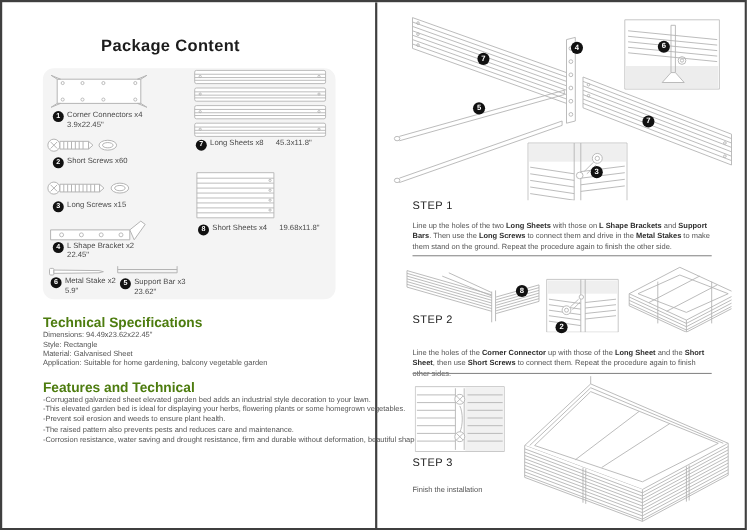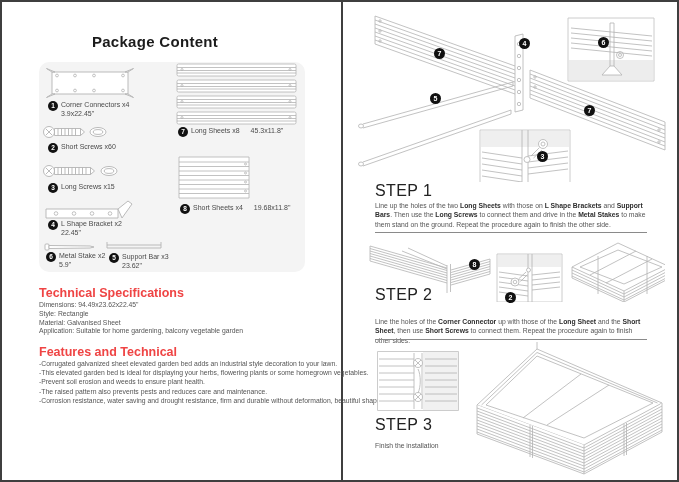--- a/index.html
+++ b/index.html
@@ -14,26 +14,26 @@
   .pkg-title{position:absolute;left:0;top:31px;width:306px;text-align:center;
     font-size:15px;font-weight:bold;color:#1c1c1c;letter-spacing:.3px;}
   .pkg-panel{position:absolute;left:37px;top:60px;width:266px;height:210px;
     background:#f4f4f4;border-radius:10px;}
   .pkg-item{position:absolute;display:flex;align-items:flex-start;font-size:7px;color:#4a4a4a;line-height:1.25;}
   .pbadge{flex:0 0 auto;width:10px;height:10px;border-radius:50%;background:#111;color:#fff;
     font-size:6.5px;font-weight:bold;display:inline-flex;align-items:center;justify-content:center;margin-right:3px;}
   .pkg-text{display:inline-block;}
   .pkg-size{display:block;}
   .pkg-size.inline{display:inline;margin-left:9px;}
-  .sec-h{position:absolute;left:37px;font-size:12.5px;font-weight:bold;color:#ef4444;}
+  .sec-h{position:absolute;left:37px;font-size:12.5px;font-weight:bold;color:#4d7c0f;}
   .sec-lines{position:absolute;left:37px;width:275px;font-size:6.8px;color:#555;}
   .sec-lines .ln{height:8.8px;line-height:8.8px;white-space:nowrap;}
   .feat .ln{height:9.2px;line-height:9.2px;}
   
-  .step-h{position:absolute;font-size:16px;font-weight:500;color:#222;letter-spacing:.4px;}
+  .step-h{position:absolute;font-size:10px;font-weight:500;color:#222;letter-spacing:.4px;}
   .step-p{position:absolute;width:273px;font-size:6.8px;line-height:1.38;color:#555;}
   .step-p .seg-b{font-weight:bold;color:#2e2e2e;}
   .rule{position:absolute;height:1px;background:#8a8a8a;}
   .badge{position:absolute;width:11px;height:11px;border-radius:50%;background:#111;color:#fff;
     font-size:7px;font-weight:bold;display:flex;align-items:center;justify-content:center;z-index:5;}
   svg{display:block;}
   .ill line,.ill path,.ill rect,.ill circle,.ill ellipse,.ill polygon,.ill polyline{vector-effect:non-scaling-stroke;}
 </style>
 </head>
 <body>

